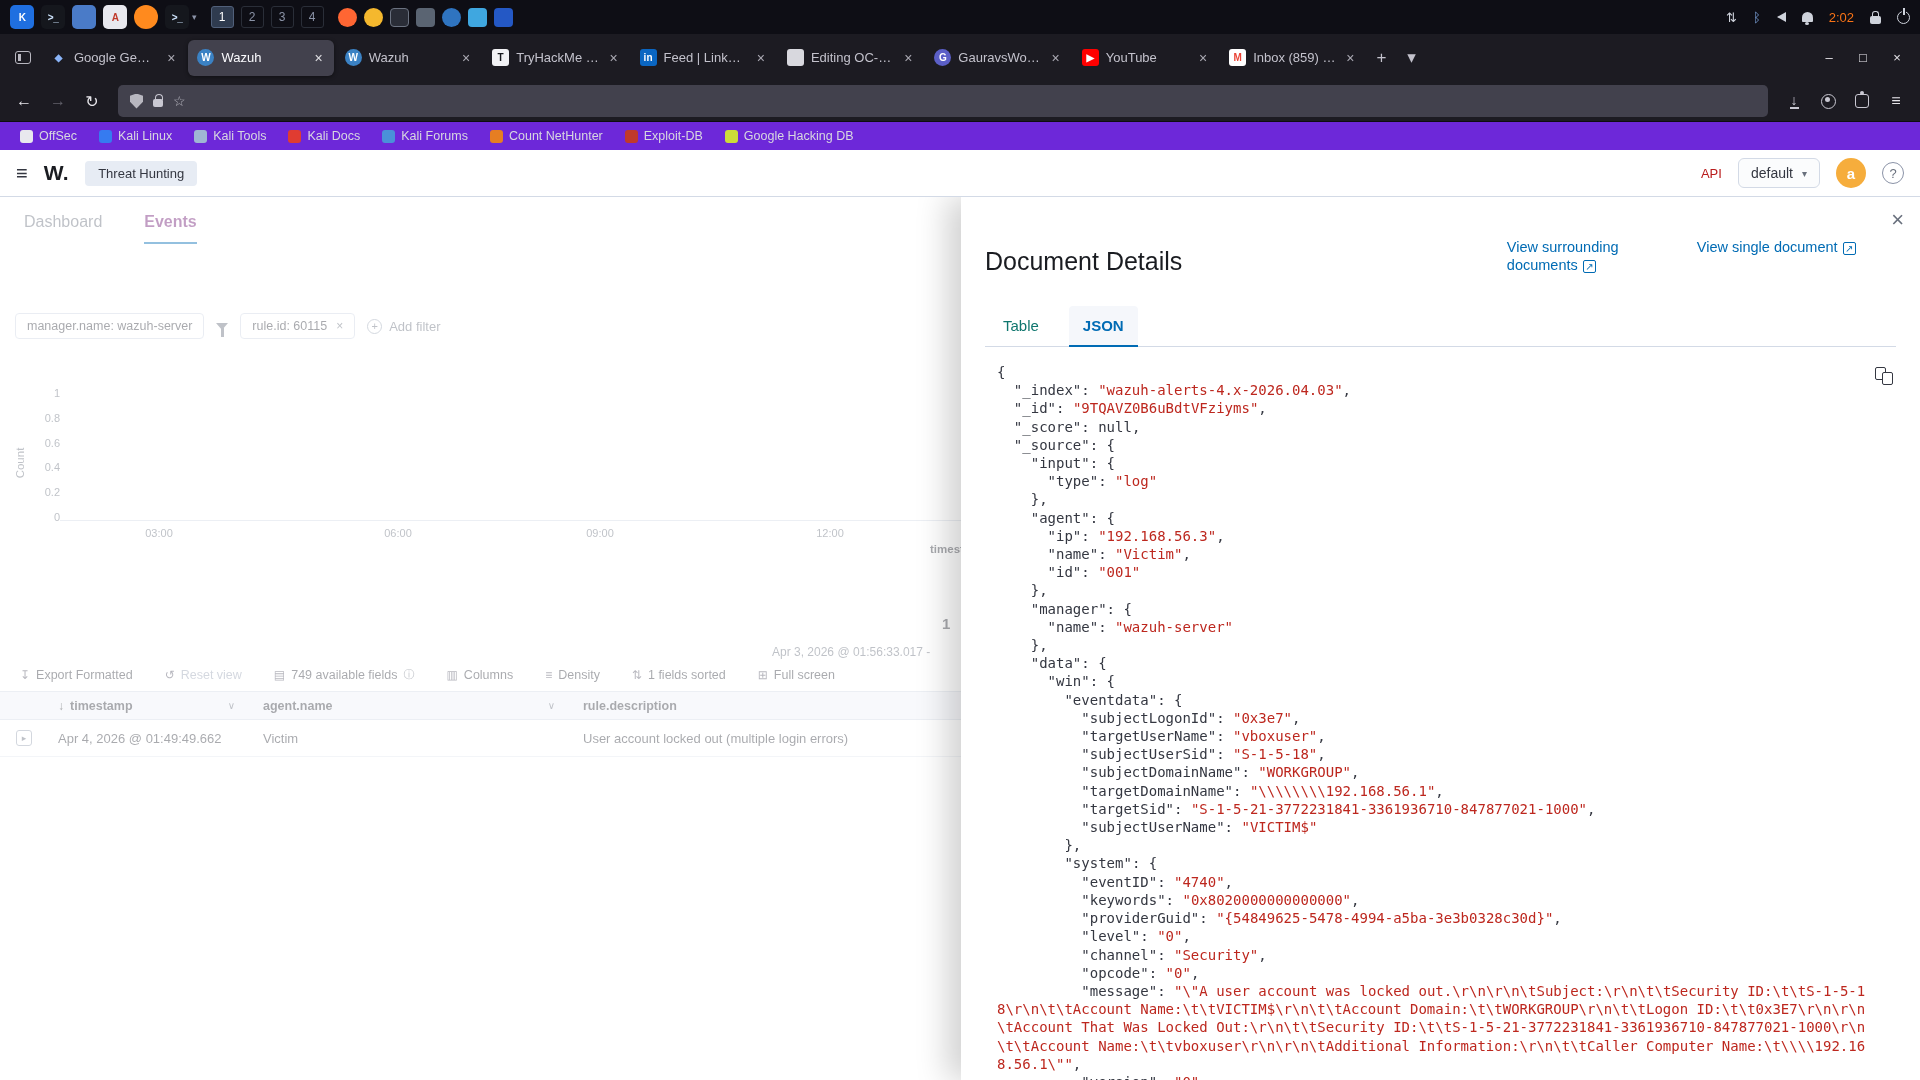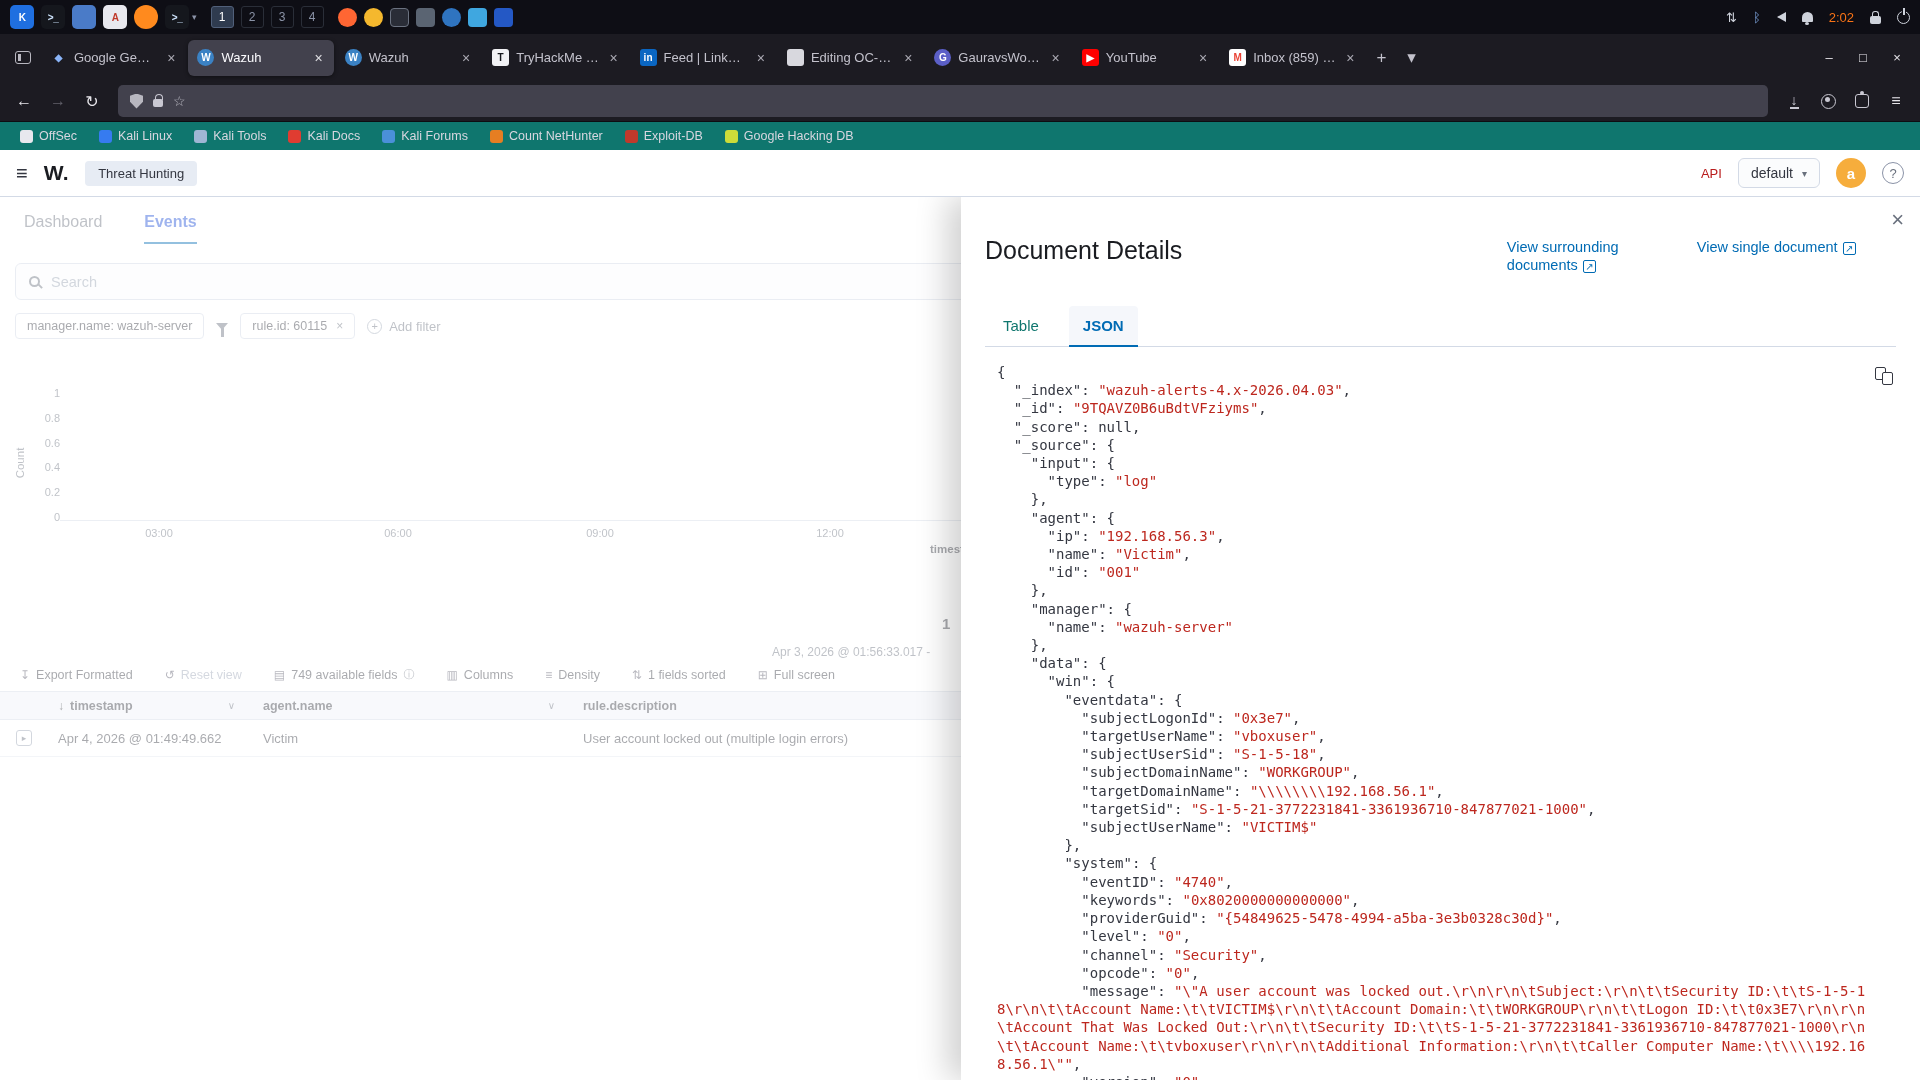--- a/index.html
+++ b/index.html
@@ -52,21 +52,21 @@
 .i-shield{width:13px;height:15px;background:#b8b7c0;clip-path:polygon(50% 0,100% 15%,100% 55%,50% 100%,0 55%,0 15%)}
 .i-lockw{width:10px;height:8px;background:#c9c8d2;border-radius:2px;position:relative;margin-top:4px}
 .i-lockw::before{content:"";position:absolute;top:-5px;left:1.5px;width:6px;height:5px;border:1.5px solid #c9c8d2;border-bottom:none;border-radius:4px 4px 0 0}
 .i-dl{border-bottom:2px solid #c9c8d2;line-height:13px;font-size:14px;color:#c9c8d2;padding:0 1px}
 .i-user{width:15px;height:15px;border:1.6px solid #c9c8d2;border-radius:50%;position:relative}
 .i-user::before{content:"";position:absolute;left:3.6px;top:2.5px;width:5px;height:5px;border-radius:50%;background:#c9c8d2}
 .i-puzzle{width:14px;height:14px;border:1.6px solid #c9c8d2;border-radius:3px;position:relative}
 .i-puzzle::before{content:"";position:absolute;top:-4px;left:4px;width:4px;height:4px;border-radius:50%;background:#c9c8d2}
 
 
-.bookmarks{position:absolute;top:121px;left:0;right:0;height:29px;background:#0f766e;border-top:1px solid #0d0d12;display:flex;align-items:center;padding:0 12px;z-index:47}
+.bookmarks{position:absolute;top:121px;left:0;right:0;height:29px;background:#6d28d9;border-top:1px solid #0d0d12;display:flex;align-items:center;padding:0 12px;z-index:47}
 .bm-list{display:flex;align-items:center;gap:6px}
 .bm{display:flex;align-items:center;gap:6px;color:#d8d7e0;font-size:12.5px;padding:3px 8px;border-radius:4px}
 .bm-ic{width:13px;height:13px;border-radius:3px;flex:0 0 13px}
 
 
 .wz-header{position:absolute;top:150px;left:0;right:0;height:47px;background:#fff;border-bottom:1px solid #d3dae6;display:flex;align-items:center;padding:0 16px;gap:16px;z-index:46}
 .hamb{font-size:20px;color:#343741}
 .wz-logo{font-weight:800;font-size:21px;color:#1a1c21;letter-spacing:.5px}
 .crumb{background:#e7ecf4;color:#343741;font-size:13px;padding:5px 13px;border-radius:4px}
 .wz-right{margin-left:auto;display:flex;align-items:center;gap:16px}
@@ -74,21 +74,21 @@
 .sel{display:flex;align-items:center;gap:9px;font-size:14px;color:#343741;background:#fbfcfd;border:1px solid #d3dae6;border-radius:6px;padding:6px 12px}
 .sel-caret{font-size:10px;color:#69707d}
 .avatar{width:30px;height:30px;border-radius:50%;background:#f6ad3c;color:#fff;display:flex;align-items:center;justify-content:center;font-size:15px;font-weight:600}
 .help{width:22px;height:22px;border-radius:50%;border:1.5px solid #8b93a7;color:#69707d;display:flex;align-items:center;justify-content:center;font-size:13px}
 
 
 .content{position:absolute;top:197px;left:0;right:0;bottom:0;background:#fff}
 .left-ui{position:absolute;inset:0;opacity:.42}
 .tabs-row{position:absolute;top:16px;left:24px;display:flex;gap:42px;font-size:16px}
 .wtab{color:#69707d;padding-bottom:11px}
-.wtab.active{color:#1d4ed8;font-weight:600;border-bottom:2px solid #006bb4}
+.wtab.active{color:#701a75;font-weight:600;border-bottom:2px solid #006bb4}
 .search-row{position:absolute;top:66px;left:15px;right:28px;height:37px;background:#fbfcfd;border:1px solid #cfd6e4;border-radius:6px;display:flex;align-items:center;padding:0 13px;gap:11px}
 .i-mag{width:11px;height:11px;border:2px solid #69707d;border-radius:50%;position:relative}
 .i-mag::after{content:"";position:absolute;width:6px;height:2px;background:#69707d;transform:rotate(45deg);right:-5px;bottom:-2px}
 .search-ph{color:#98a2b3;font-size:14.5px}
 .filter-row{position:absolute;top:116px;left:15px;display:flex;align-items:center;gap:12px}
 .fpill{border:1px solid #cfd6e4;background:#fff;border-radius:4px;padding:5px 11px;font-size:12.5px;color:#343741;display:flex;gap:9px;align-items:center}
 .fx{color:#69707d;font-size:12px}
 .i-funnel{width:0;height:0;border-left:6px solid transparent;border-right:6px solid transparent;border-top:7px solid #69707d;position:relative}
 .i-funnel::after{content:"";position:absolute;left:-1.5px;top:-2px;width:3px;height:9px;background:#69707d}
 .add-filter{color:#69707d;font-size:13px;display:flex;gap:7px;align-items:center}
@@ -113,21 +113,21 @@
 .th-caret{margin-left:auto;margin-right:12px;font-size:10px;font-weight:400;color:#69707d}
 .sort-ic{font-size:12px;color:#343741}
 .trow{position:absolute;top:523px;left:0;right:0;height:37px;border-bottom:1px solid #e3e8f0;display:grid;grid-template-columns:50px 205px 320px 1fr;align-items:center;font-size:13px;color:#343741}
 .td{padding:0 8px;white-space:nowrap;overflow:hidden}
 .td.ctrl{display:flex}
 .expand-ic{width:16px;height:16px;margin-left:8px;border:1px solid #98a2b3;border-radius:3px;color:#69707d;font-size:9px;display:flex;align-items:center;justify-content:center}
 
 
 .flyout{position:absolute;top:0;left:961px;right:0;bottom:0;background:#fff;box-shadow:-14px 0 30px rgba(0,0,0,.18);padding:0 24px;overflow:hidden;z-index:10}
 .fly-close{position:absolute;top:12px;right:16px;font-size:22px;color:#69707d;line-height:1}
-.fly-head{display:flex;align-items:center;padding-top:28px}
+.fly-head{display:flex;align-items:flex-end;padding-top:28px}
 .fly-title{font-size:25px;color:#1a1c21;font-weight:500}
 .fly-links{margin-left:auto;display:flex;gap:30px;align-items:flex-start;padding-right:40px;margin-top:13px}
 .flink{color:#006bb4;font-size:14.5px;line-height:18px}
 .flink.l1{width:160px}
 .flink.l2{white-space:nowrap}
 .ext{font-size:10px;margin-left:5px;border:1px solid currentColor;border-radius:2px;padding:0 1.5px}
 .fly-tabs{display:flex;margin-top:30px;border-bottom:1px solid #d3dae6;gap:26px;padding-left:14px}
 .ftab{padding:11px 4px;font-size:15px;color:#0f766e}
 .ftab.active{color:#006bb4;font-weight:600;border-bottom:2px solid #006bb4;margin-bottom:-1px;background:#f5f7fb;border-radius:4px 4px 0 0;padding:11px 14px}
 .codewrap{position:relative;margin-top:14px;height:calc(100% - 150px);overflow:hidden}
@@ -312,24 +312,20 @@
 </div>
 
 <div class="content">
 
   <div class="left-ui">
     <div class="tabs-row">
         <span class="wtab">Dashboard</span>
         <span class="wtab active">Events</span>
       </div>
 
-    <div class="search-row">
-      <span class="i-mag"></span>
-      <span class="search-ph">Search</span>
-    </div>
 
     <div class="filter-row">
       <span class="fpill">
         <span>manager.name: wazuh-server</span>
       </span>
       <span class="i-funnel"></span>
       <span class="fpill">
         <span>rule.id: 60115</span>
         <span class="fx">×</span>
       </span>

